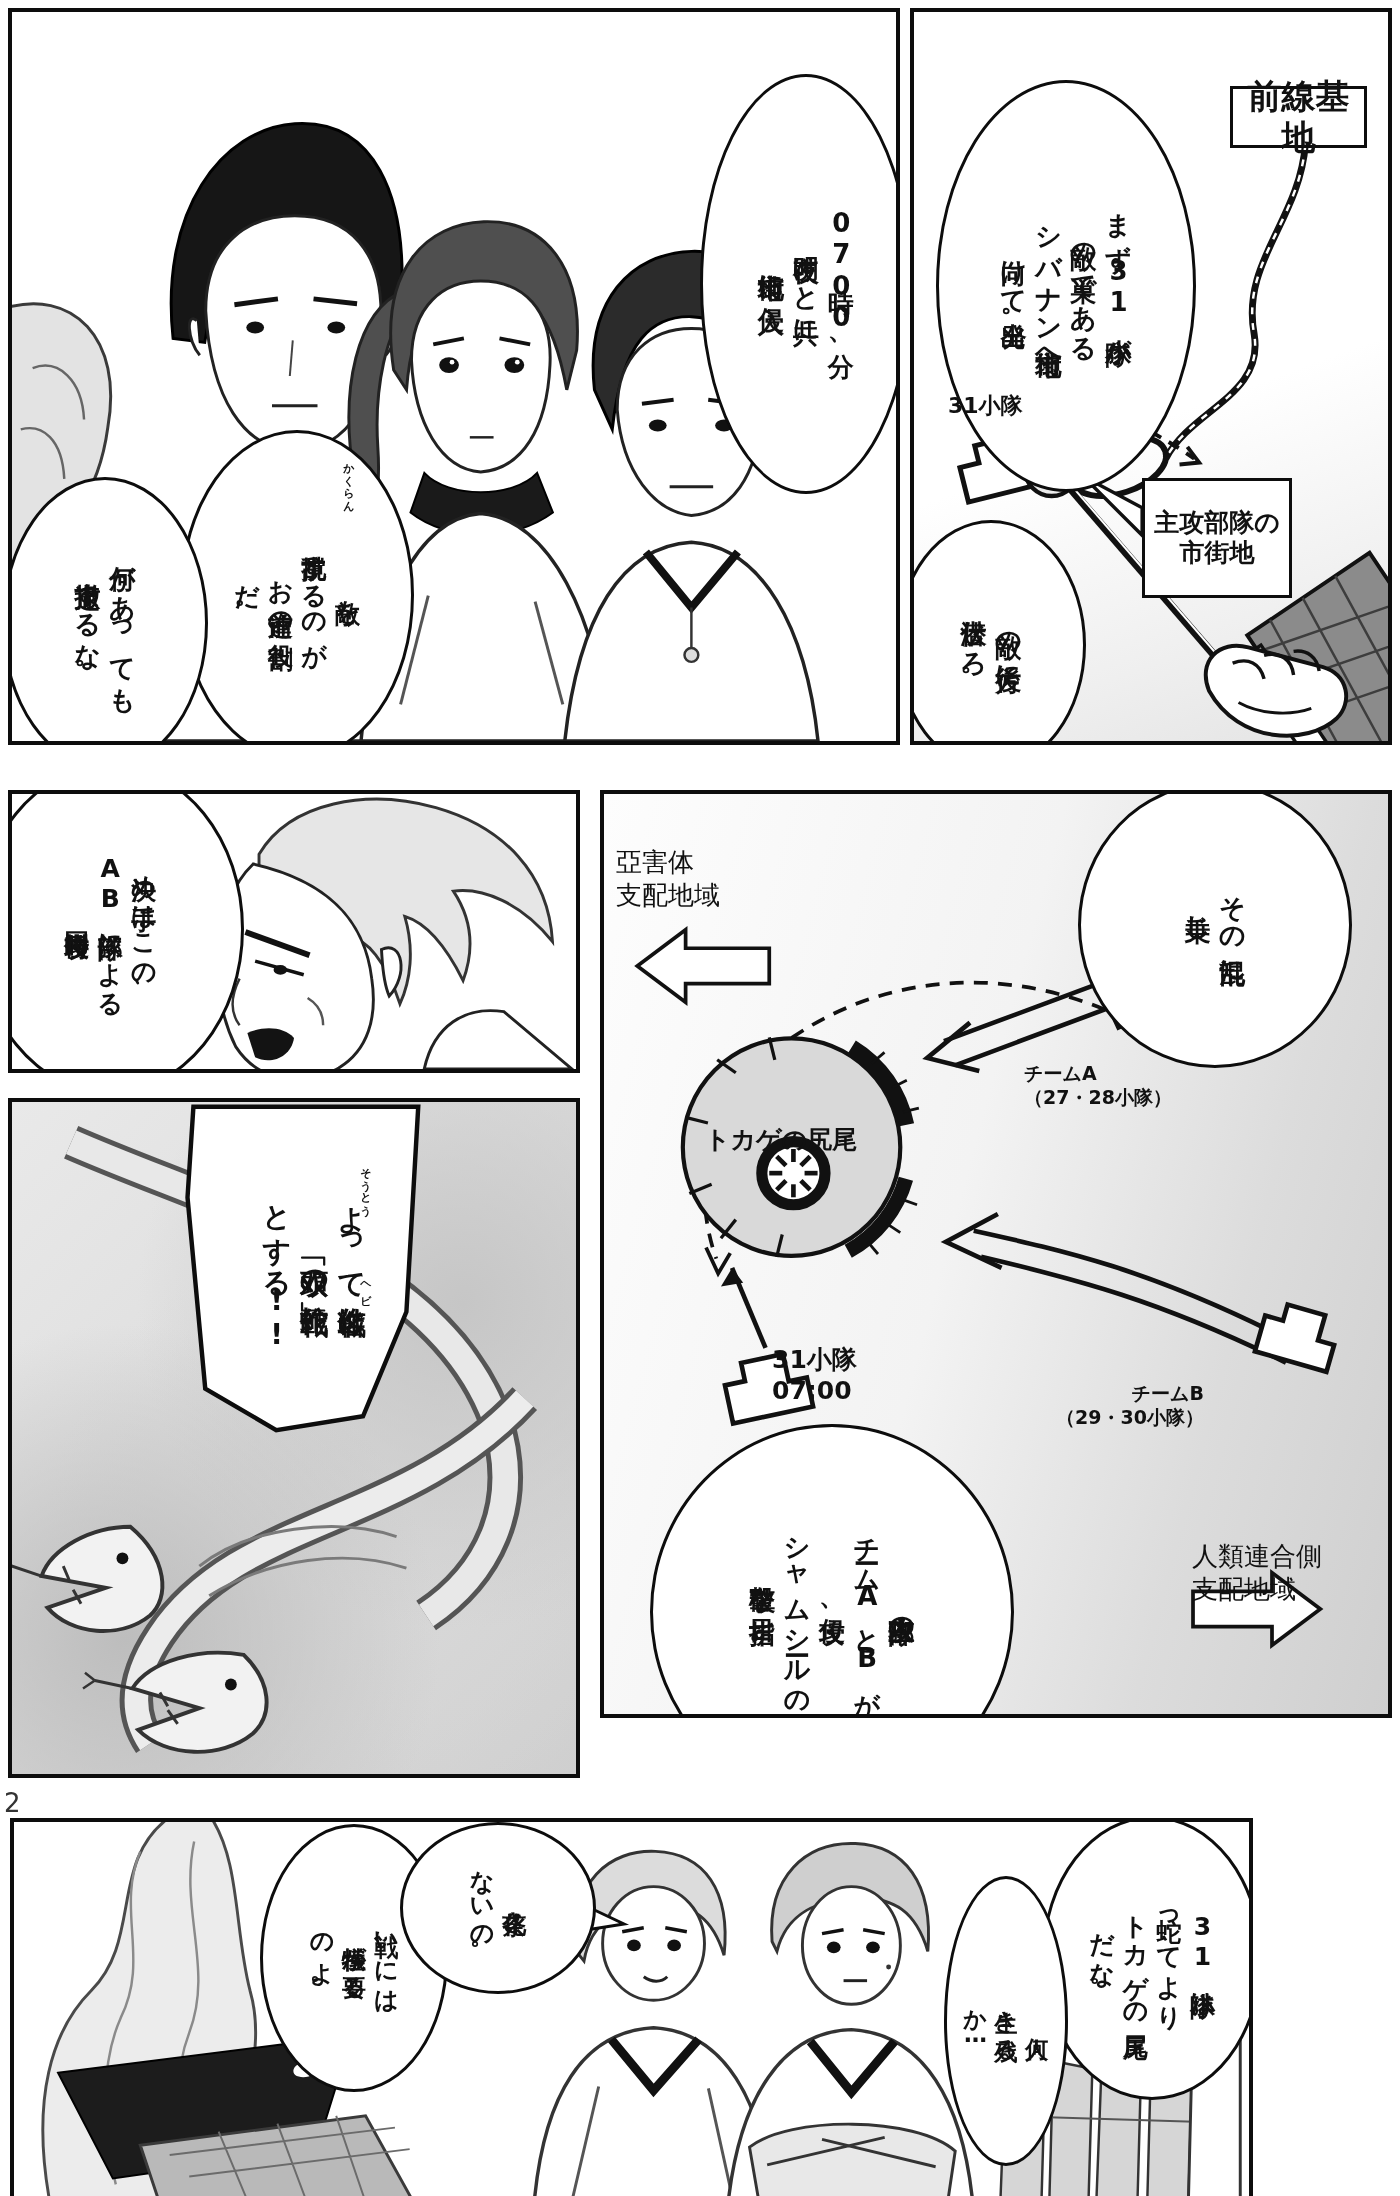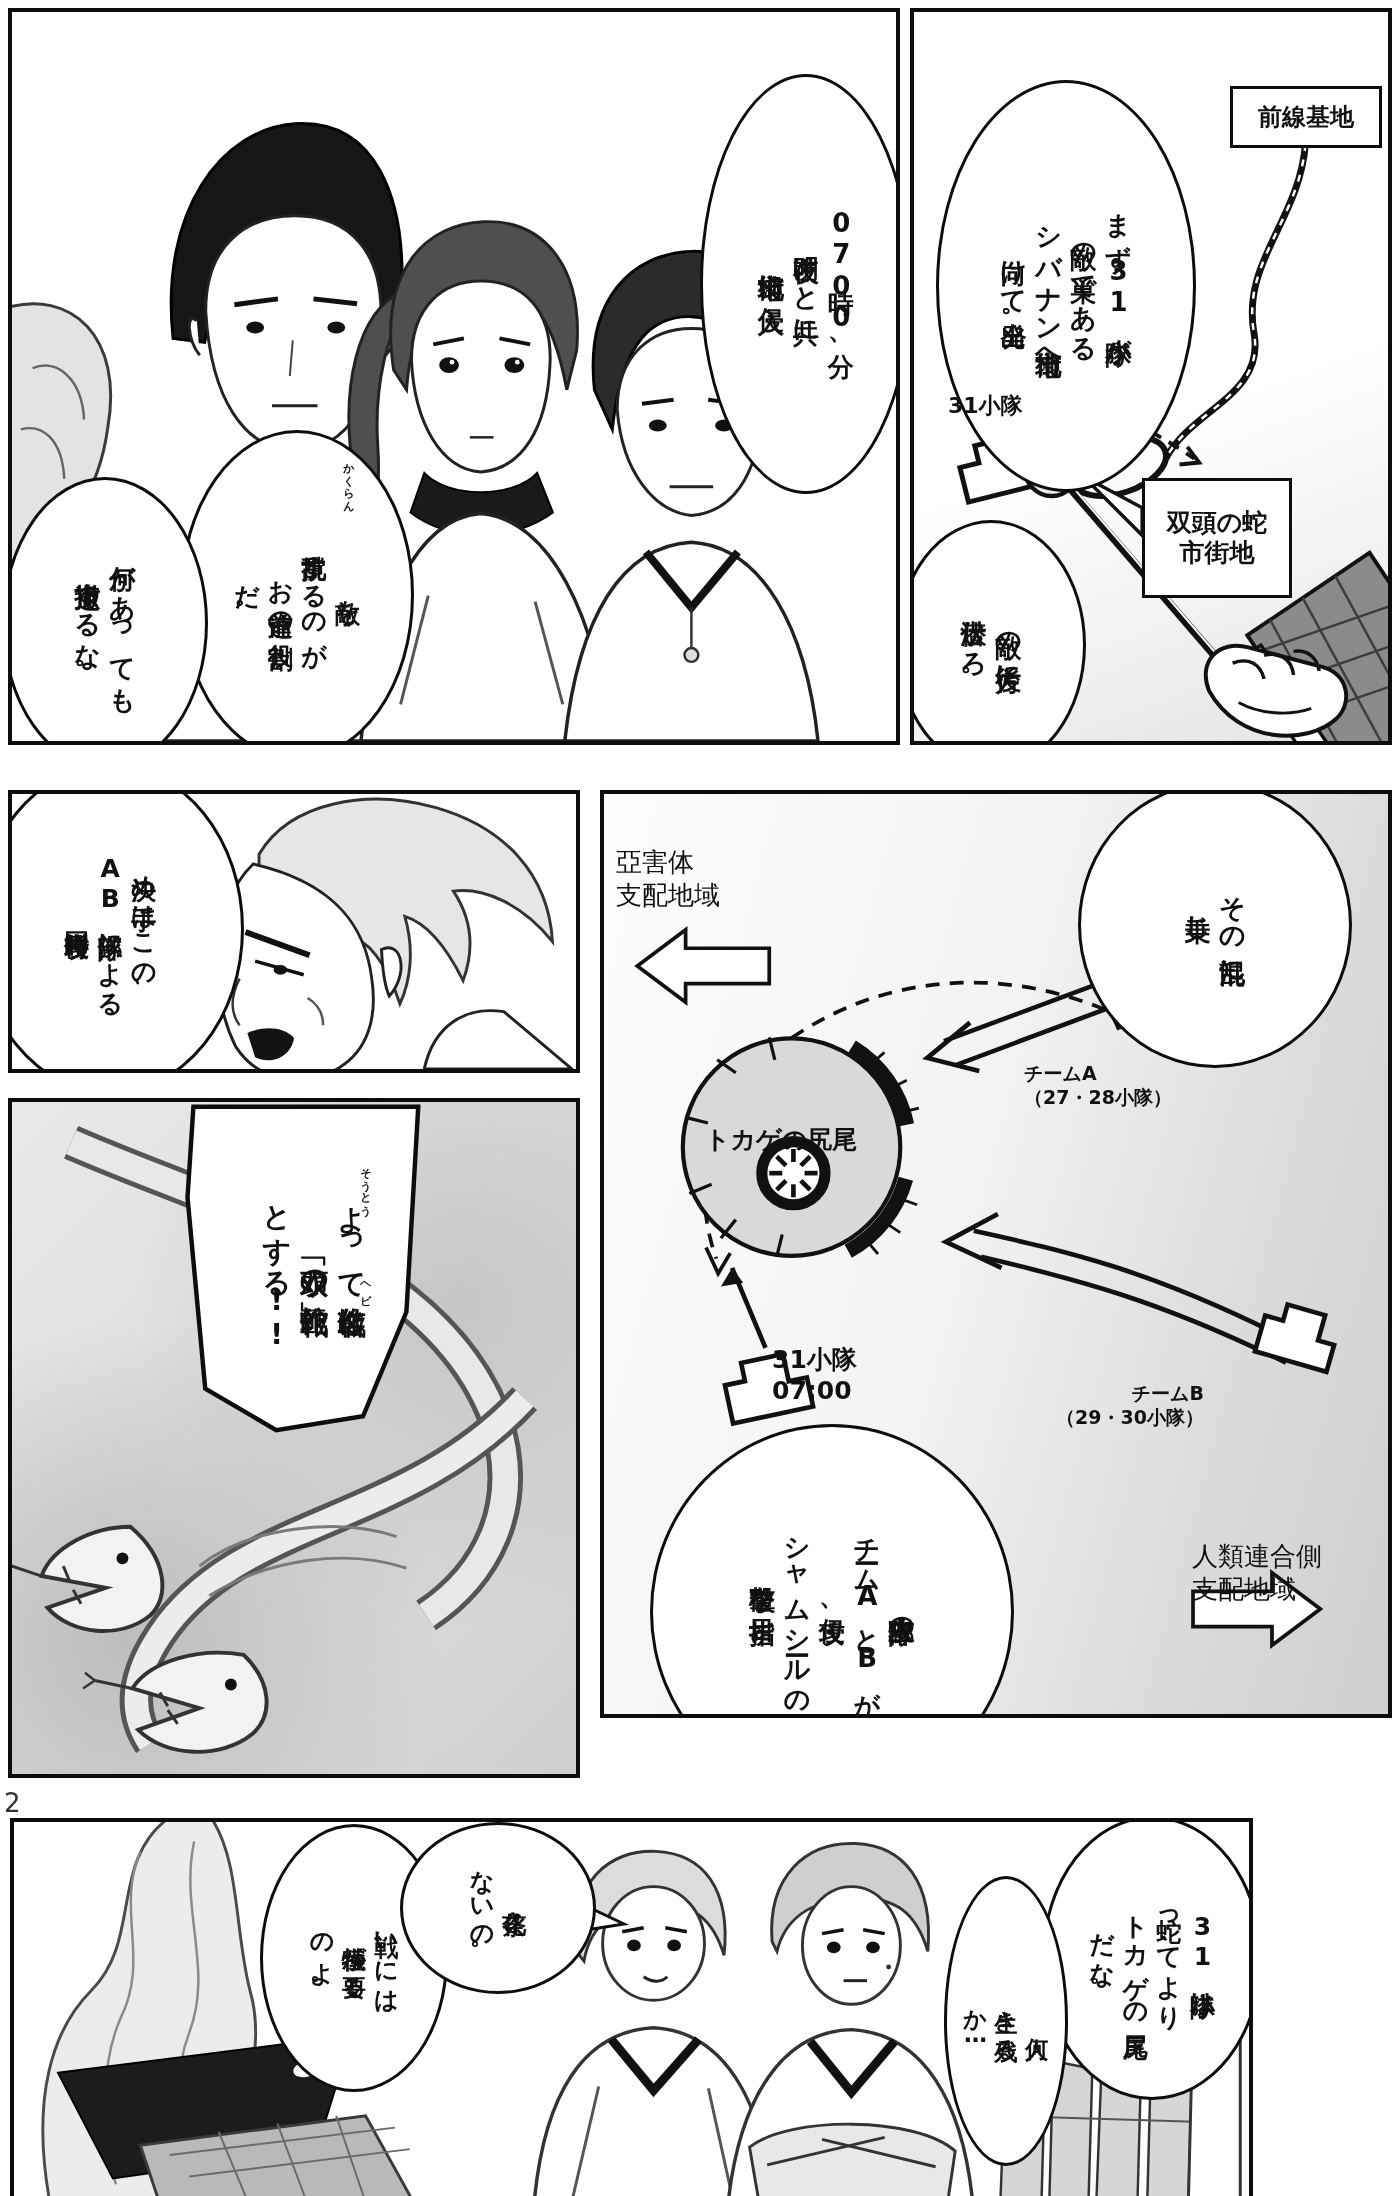--- a/index.html
+++ b/index.html
@@ -128,23 +128,23 @@
       <path d="M300,688 C288,658 310,636 340,644 L416,664 C442,672 446,700 430,716 C400,744 330,742 300,688 Z" fill="#fff" stroke="#111" stroke-width="4"></path>
       <path d="M324,660 C340,654 352,660 356,676 M356,652 C372,648 384,656 386,672 M386,648 C400,646 410,654 412,668" fill="none" stroke="#111" stroke-width="3.5"></path>
       <path d="M330,700 C352,712 382,714 404,706" fill="none" stroke="#111" stroke-width="3"></path>
     </svg>
     <div class="bubble" style="left:22px;top:68px;width:260px;height:412px;">
       <div class="vtext" style="font-size:26px;">まず31小隊が、
 敵の巣である
 シバナン市街地へ
 向けて出発。</div>
     </div>
-    <div class="labelbox" style="left:316px;top:74px;width:152px;height:62px;font-size:24px;">前線基地</div>
+    <div class="labelbox" style="left:316px;top:74px;width:137px;height:62px;font-size:34px;">前線基地</div>
     <div class="hlabel" style="left:34px;top:380px;font-size:22px;">31小隊</div>
-    <div class="labelbox" style="left:228px;top:466px;width:150px;height:120px;font-size:25px;">双頭の蛇
+    <div class="labelbox" style="left:228px;top:466px;width:150px;height:120px;font-size:25px;">主攻部隊の
 市街地</div>
     <div class="bubble" style="left:-18px;top:508px;width:190px;height:250px;">
       <div class="vtext" style="font-size:26px;">敵の後方に
 潜伏しろ。</div>
     </div>
   </div>
 
   <div class="panel" style="left:8px;top:790px;width:572px;height:283px;">
     <svg class="art" viewBox="0 0 572 283">
       <path d="M250,62 C282,8 362,-6 432,14 C502,34 548,82 552,152 C520,112 480,96 450,100 C470,130 471,162 460,192 C440,152 420,132 400,126 C410,160 406,192 395,216 C380,170 360,150 345,148 C350,180 346,202 335,220 C325,182 310,162 300,158 C295,190 286,206 272,216 C268,182 262,162 250,152 Z" fill="#e6e6e6" stroke="#333" stroke-width="3"></path>

